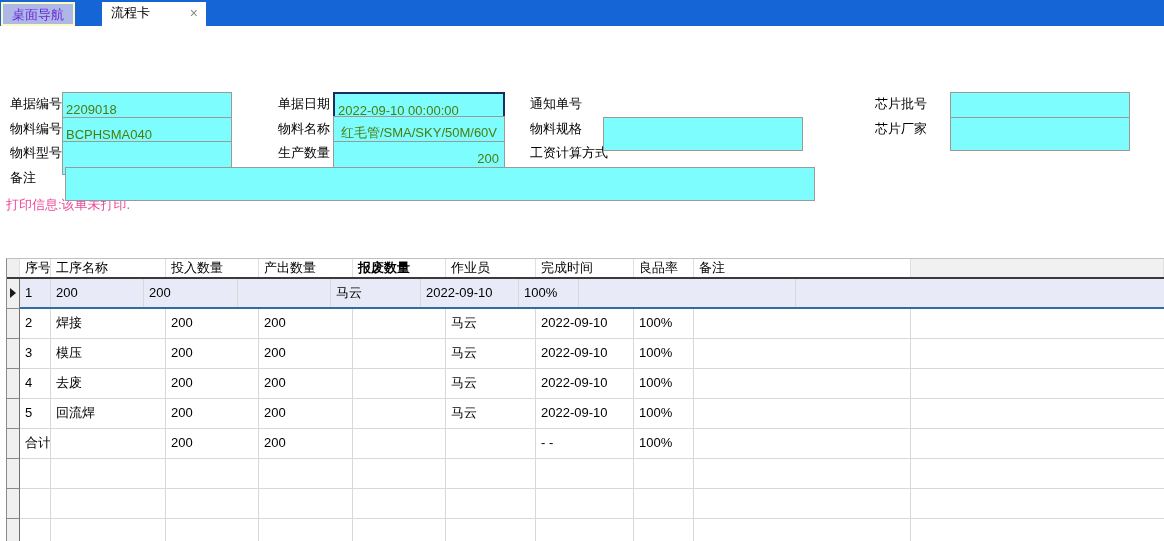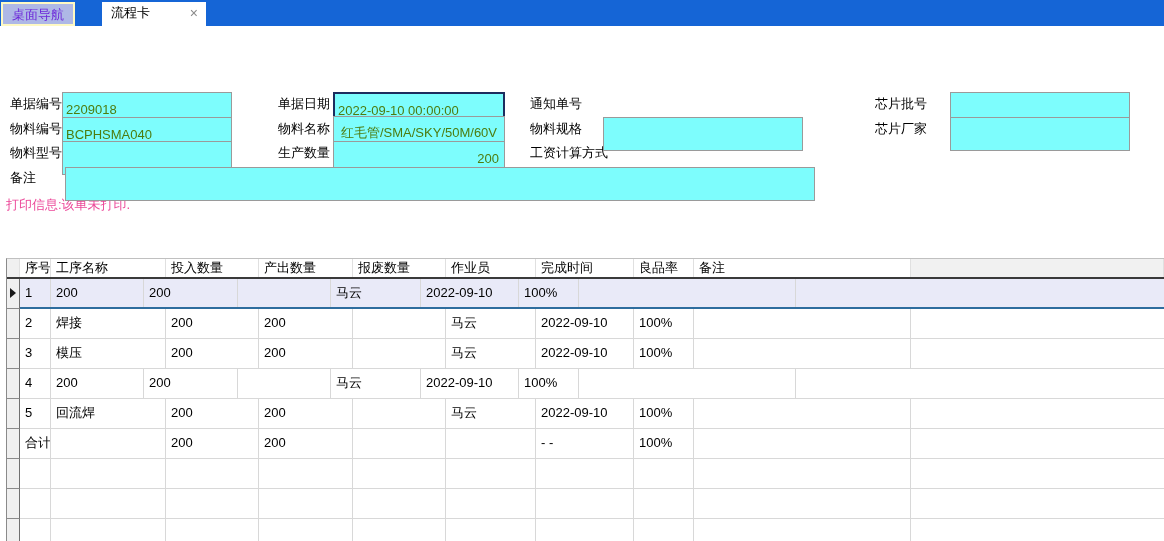--- a/index.html
+++ b/index.html
@@ -31,21 +31,21 @@
           border-top:1px solid #c0c0c0; border-left:1px solid #8a8a8a; overflow:hidden;margin-top:38px; }
   .grow { display:flex; width:100%; height:30px; border-bottom:1px solid #d8d8d8; background:#fff; }
   .grow.head { height:20px; border-bottom:2px solid #3a3a3a; background:#fff; }
   .grow.selected { background:#e9eaf8; border-bottom:2px solid #2e6d9e; }
   .cell { flex:0 0 auto; border-right:1px solid #d8d8d8; padding-left:5px; line-height:28px;
           overflow:hidden; white-space:nowrap; }
   .head .cell { line-height:18px; border-right:1px solid #e0e0e0; }
   .c0 { width:13px; padding-left:0; background:#f0f0f0; border-right:1px solid #707070; }
   .grow:not(.head) .c0 { border-bottom:1px solid #8a8a8a; height:30px; margin-bottom:-1px; }
   .c1 { width:31px; } .c2 { width:115px; } .c3 { width:93px; } .c4 { width:94px; }
-  .c5 { width:93px; } .c6 { width:90px; } .c7 { width:98px; } .c8 { width:60px; }
+  .c5 { width:93px;font-weight:bold; } .c6 { width:90px; } .c7 { width:98px; } .c8 { width:60px; }
   .c9 { width:217px; }
   .c10 { flex:1 1 auto; border-right:none; }
   .head .c10 { background:#f1f1f1; }
   .arrow { display:inline-block; width:0; height:0; border-left:6px solid #1a1a1a;
            border-top:5px solid transparent; border-bottom:5px solid transparent; margin:9px 0 0 3px; }
 </style>
 </head>
 <body>
 
 <div id="screen">
@@ -140,20 +140,21 @@
       <div class="cell c6">马云</div>
       <div class="cell c7">2022-09-10</div>
       <div class="cell c8">100%</div>
       <div class="cell c9"></div>
       <div class="cell c10"></div>
     </div>
 
     <div class="grow">
       <div class="cell c0"></div>
       <div class="cell c1">4</div>
+      <div class="cell c2">去废</div>
       <div class="cell c3">200</div>
       <div class="cell c4">200</div>
       <div class="cell c5"></div>
       <div class="cell c6">马云</div>
       <div class="cell c7">2022-09-10</div>
       <div class="cell c8">100%</div>
       <div class="cell c9"></div>
       <div class="cell c10"></div>
     </div>
 

